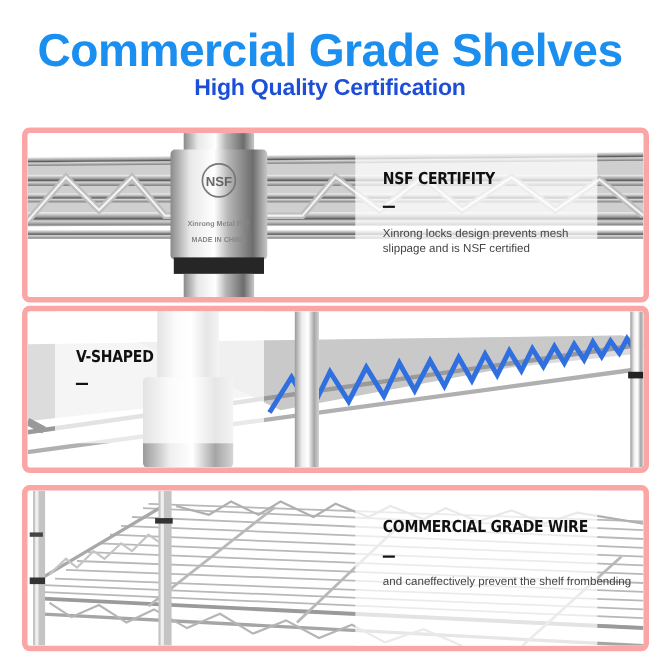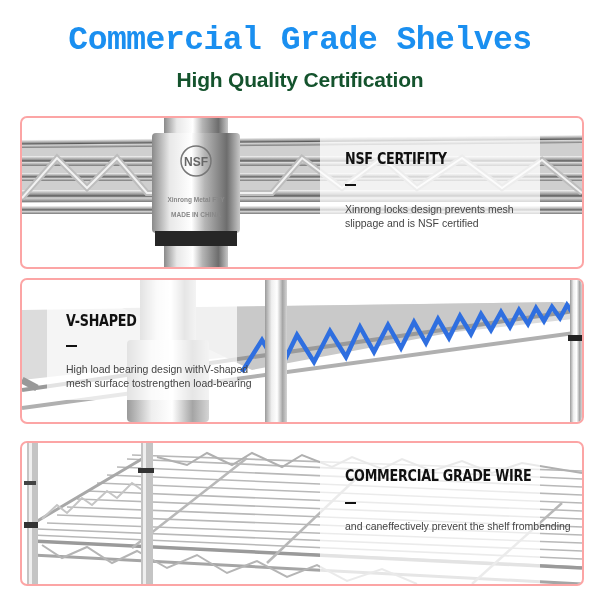--- a/index.html
+++ b/index.html
@@ -1,22 +1,22 @@
 <!DOCTYPE html>
 <html><head>
 <meta charset="utf-8">
 <style>
   html, body { margin: 0; padding: 0; background: #ffffff; }
   body { width: 600px; height: 600px; position: relative; overflow: hidden;
          font-family: "Liberation Sans", "DejaVu Sans", sans-serif; }
   .title { position: absolute; left: 0; right: 0; top: 22px; text-align: center;
-           font-size: 33px; font-weight: bold; letter-spacing: -0.5px; color: #1a8ff0; font-family: Liberation Mono, monospace; }
+           font-size: 42px; font-weight: bold; letter-spacing: -0.5px; color: #1a8ff0; }
   .subtitle { position: absolute; left: 0; right: 0; top: 68px; text-align: center;
-              font-size: 21px; font-weight: bold; color: #14532d; letter-spacing: -0.2px; }
-  .card { position: absolute; left: 20px; width: 560px; border: 2px solid #fca5a5;
+              font-size: 21px; font-weight: bold; color: #1d4ed8; letter-spacing: -0.2px; }
+  .card { position: absolute; left: 20px; width: 560px; border: 5px solid #fca5a5;
           border-radius: 7px; overflow: hidden; background: #fff; }
   .card svg.scene { position: absolute; left: 0; top: 0; }
   .panel { position: absolute; background: rgba(255,255,255,0.72); }
   .panel-title { position: absolute; font-family: "DejaVu Sans", sans-serif; font-weight: bold;
                  font-size: 15px; color: #111; letter-spacing: -0.3px; transform: scaleX(0.85);
                  transform-origin: left center; white-space: nowrap; }
   .panel-dash { position: absolute; width: 11px; height: 2px; background: #111; }
   .panel-text { position: absolute; font-size: 10.5px; line-height: 13.5px; color: #444;
                 white-space: nowrap; }
 </style>
@@ -101,24 +101,20 @@
     <rect x="546" y="55" width="14" height="6" fill="#222"></rect>
 
     <rect x="118" y="0" width="56" height="60" fill="url(#chromeH2)"></rect>
     <rect x="105" y="60" width="82" height="82" rx="4" fill="url(#chromeH2)"></rect>
 
     <line x1="0" y1="100" x2="15" y2="108" stroke="#999" stroke-width="7"></line>
   </svg>
   <div class="panel" style="left:25px;top:0;width:190px;height:120px;">
     <div class="panel-title" style="left:19px;top:32px;">V-SHAPED</div>
     <div class="panel-dash" style="left:19px;top:65px;"></div>
-    <div class="panel-text" style="left:19px;top:83px;">
-      <div>High load bearing design withV-shaped</div>
-      <div>mesh surface tostrengthen load-bearing</div>
-    </div>
   </div>
 </div>
 
 <div class="card" style="top:441px;height:141px;">
   <svg class="scene" width="560" height="141" viewBox="0 0 560 141">
     <g stroke="#b8b8b8" stroke-width="1.6" fill="none">
       <line x1="110" y1="12" x2="560" y2="28"></line>
       <line x1="105" y1="16" x2="560" y2="36"></line>
       <line x1="95" y1="24" x2="560" y2="44"></line>
       <line x1="85" y1="32" x2="560" y2="52"></line>

